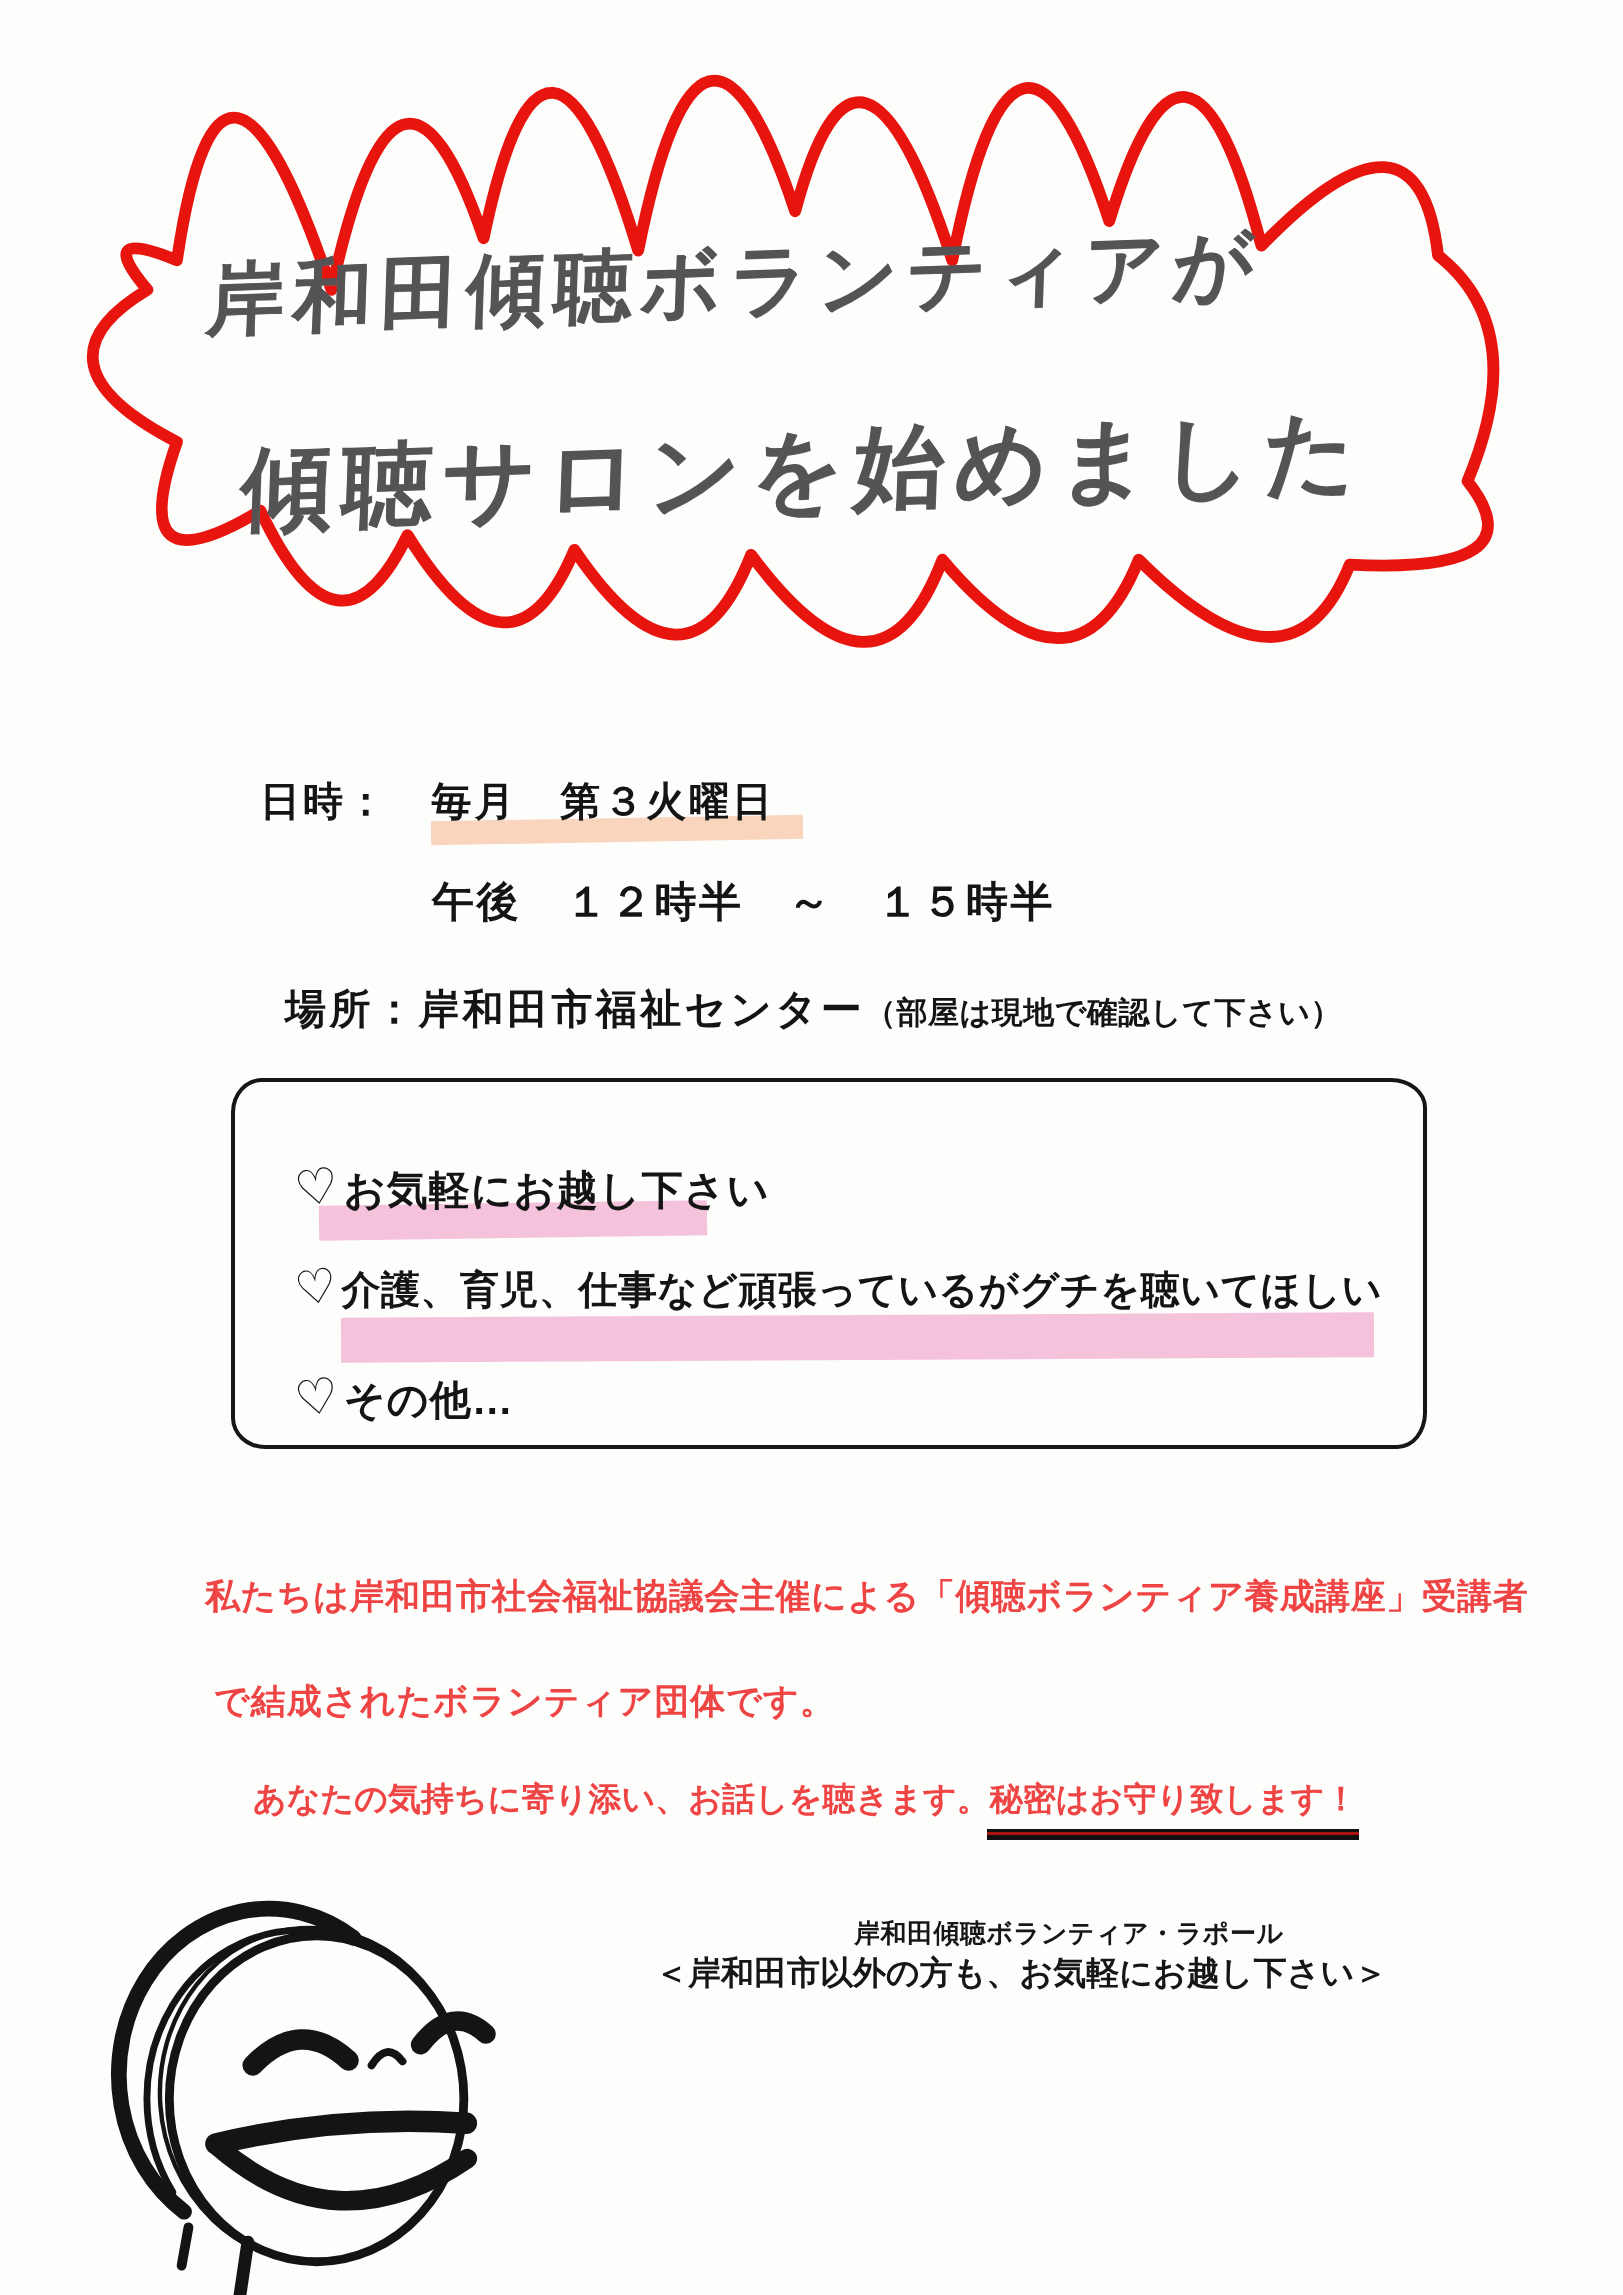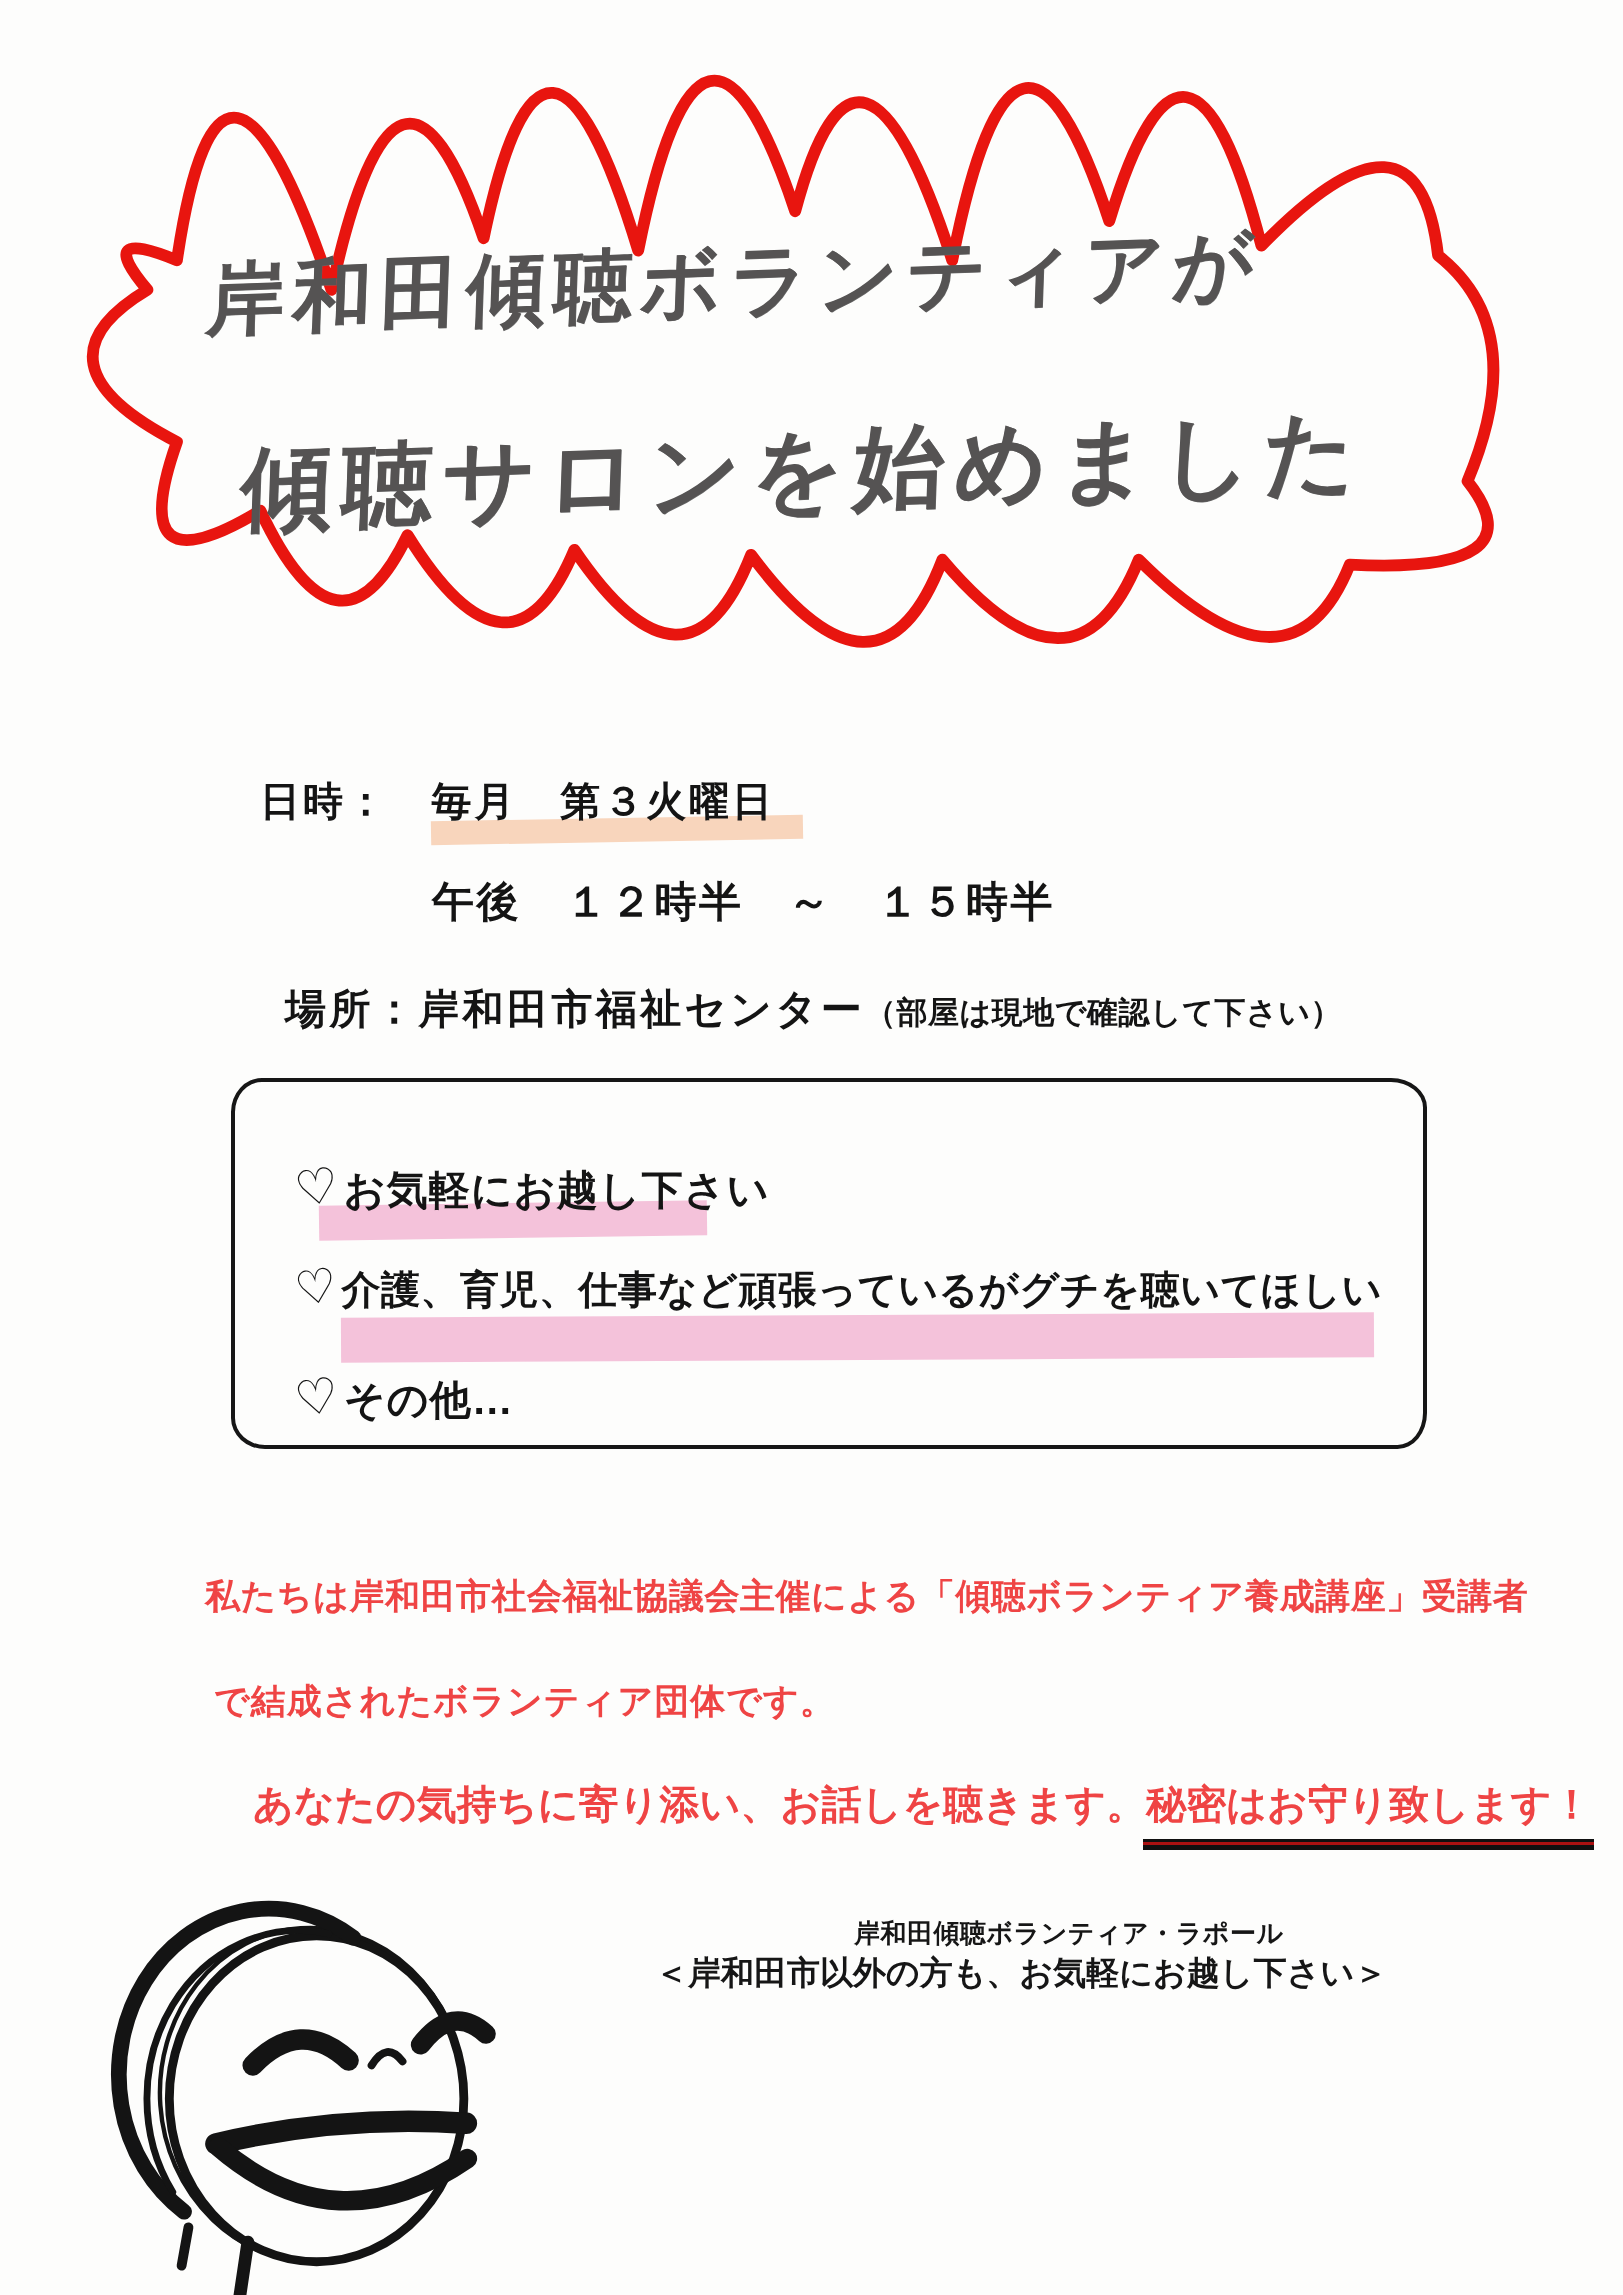--- a/index.html
+++ b/index.html
@@ -53,21 +53,21 @@
   .topic-1{left:295px;top:1159px;font-size:41px;letter-spacing:1px;}
   .topic-1 .topic-heart{font-size:49px;}
   .topic-2{left:295px;top:1259px;font-size:39px;letter-spacing:0.5px;}
   .topic-2 .topic-heart{font-size:47px;}
   .topic-3{left:295px;top:1369px;font-size:41px;letter-spacing:1px;}
   .topic-3 .topic-heart{font-size:49px;}
   
   .para{position:absolute;font-weight:700;color:#ef4444;white-space:nowrap;}
   .para-1{left:205px;top:1573px;font-size:35px;letter-spacing:0.5px;}
   .para-2{left:214px;top:1678px;font-size:35px;letter-spacing:1px;}
-  .para-3{left:253px;top:1777px;font-size:40px;letter-spacing:0px;text-align:center;}
+  .para-3{left:253px;top:1777px;font-size:33px;letter-spacing:0px;text-align:center;}
   .secret-emph{position:relative;display:inline-block;}
   .secret-emph::after{
     content:"";
     position:absolute;left:-2.9px;right:-2px;bottom:-17.7px;height:10.3px;
     background:linear-gradient(to bottom,#101010 0 3.4px,#aa1111 3.4px 6.4px,#101010 6.4px 10.3px);
   }
   
   .org-line{left:854px;top:1920px;font-size:26px;font-weight:700;letter-spacing:0.5px;}
   .invite-line{left:655px;top:1956px;font-size:33px;font-weight:700;letter-spacing:0px;}
   

